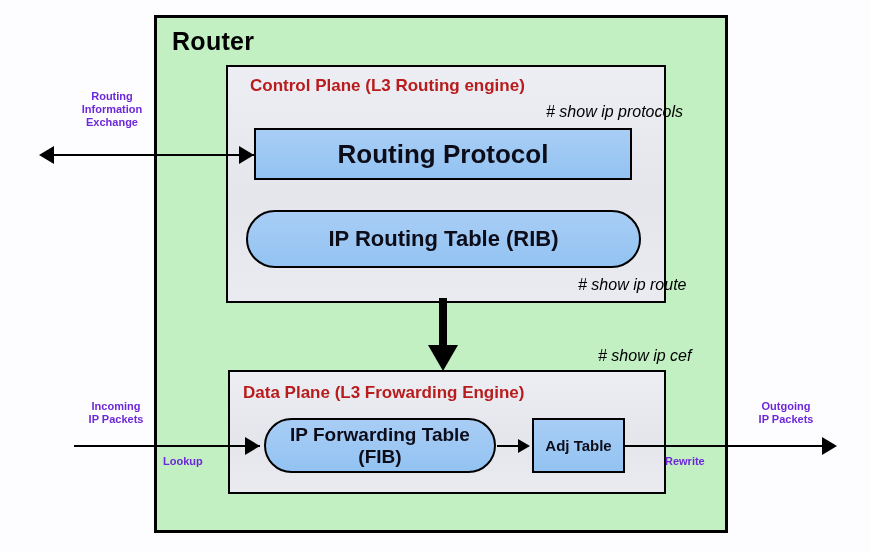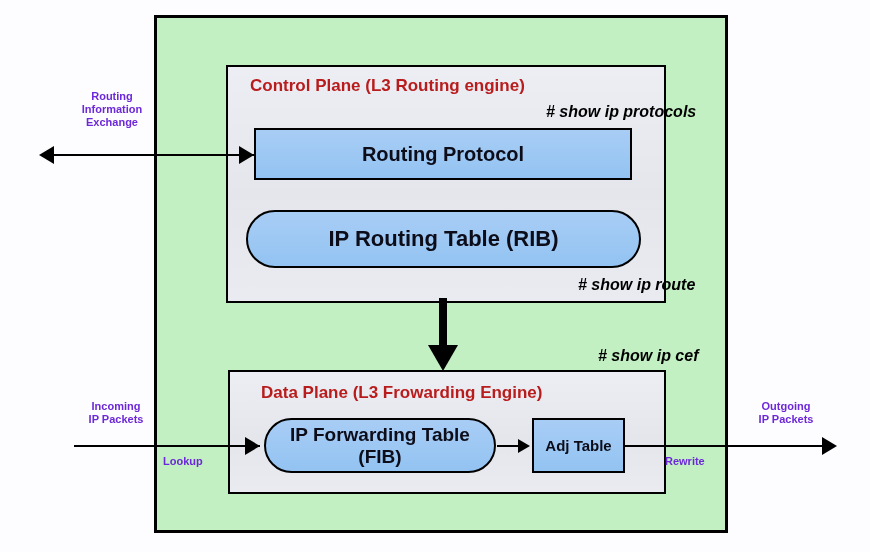--- a/index.html
+++ b/index.html
@@ -48,38 +48,38 @@
   .data-plane    { left: 228px; top: 370px; width: 438px; height: 124px; }
 
   .plane-title {
     position: absolute;
     font-size: 17px;
     font-weight: bold;
     color: #b91c1c;
     white-space: nowrap;
   }
   .cp-title { left: 250px; top: 76px; }
-  .dp-title { left: 243px; top: 383px; margin-left: 18px; }
+  .dp-title { left: 243px; top: 383px; }
 
   
   .node {
     position: absolute;
     background: linear-gradient(180deg, #a8cdf5 0%, #93c3f2 100%);
     border: 2px solid #000000;
     box-sizing: border-box;
     display: flex;
     align-items: center;
     justify-content: center;
     color: #0d0d1a;
     font-weight: bold;
     text-align: center;
   }
   .node-routing-protocol {
     left: 254px; top: 128px; width: 378px; height: 52px;
-    font-size: 20px;
+    font-size: 26px;
   }
   .node-rib {
     left: 246px; top: 210px; width: 395px; height: 58px;
     border-radius: 29px;
     font-size: 22px;
   }
   .node-fib {
     left: 264px; top: 418px; width: 232px; height: 55px;
     border-radius: 28px;
     font-size: 19px;
@@ -87,21 +87,21 @@
   .node-adj {
     left: 532px; top: 418px; width: 93px; height: 55px;
     font-size: 15px;
   }
 
   
   .cmd {
     position: absolute;
     font-size: 16px;
     font-style: italic;
-    font-weight: bold;
+    font-weight: normal;
     color: #000000;
     white-space: nowrap;
   }
   .cmd-protocols { left: 546px; top: 103px; }
   .cmd-route     { left: 578px; top: 276px; }
   .cmd-cef       { left: 598px; top: 347px; }
 
   
   .edge-label {
     position: absolute;
@@ -156,20 +156,21 @@
     border-bottom: 7px solid transparent;
     border-left: 12px solid #000000;
   }
 </style>
 </head>
 <body>
 
 <div id="canvas">
 
   <div class="router-box"></div>
+  <div class="router-title">Router</div>
 
   <div class="plane-box control-plane"></div>
   <div class="plane-title cp-title">Control Plane (L3 Routing engine)</div>
 
   <div class="node node-routing-protocol">
     <span>Routing Protocol</span>
   </div>
 
   <div class="node node-rib">
     <span>IP Routing Table (RIB)</span>

